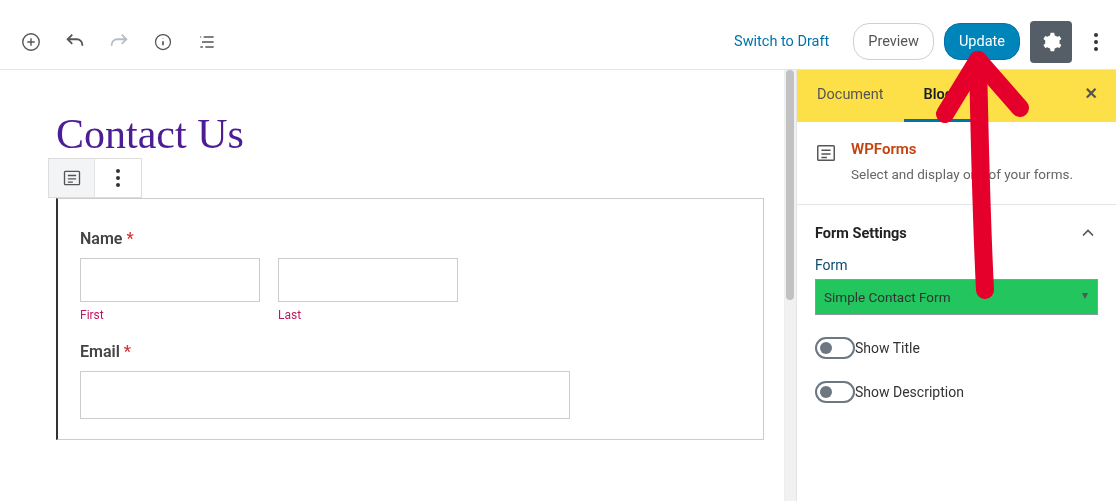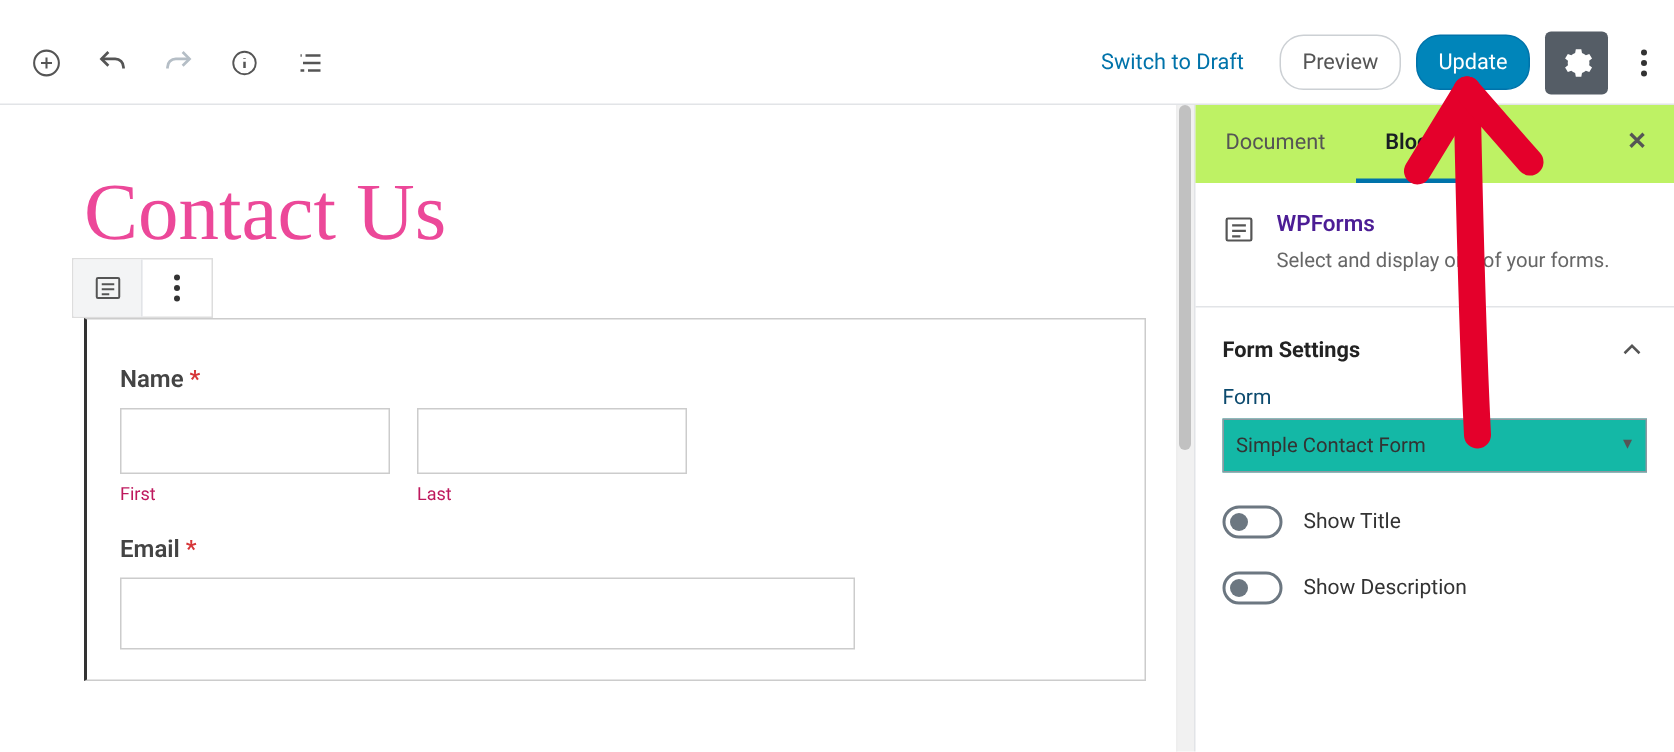--- a/index.html
+++ b/index.html
@@ -18,21 +18,21 @@
   .btn-secondary { background: #fff; border-color: #ccd0d4; color: #555; }
   .btn-primary { background: #0085ba; color: #fff; border-color: #0073aa; }
   .settings-btn { width: 42px; height: 42px; background: #555d66; color: #fff; display: flex; align-items: center; justify-content: center; border-radius: 4px; cursor: pointer; }
   .settings-btn svg { width: 22px; height: 22px; fill: #fff; }
   .more-v { width: 20px; display: flex; flex-direction: column; align-items: center; gap: 3px; cursor: pointer; margin-left: 4px; }
   .more-v span { width: 4px; height: 4px; border-radius: 50%; background: #333; }
 
   .body-area { display: flex; height: calc(501px - 56px); }
   .editor-area { flex: 1; position: relative; overflow-y: auto; padding: 40px 0 0 56px; }
 
-  .page-title { font-size: 54px; font-weight: 400; color: #ec4899; font-family: Georgia, serif; margin-bottom: 4px; }
+  .page-title { font-size: 42px; font-weight: 400; color: #4c1d95; font-family: Georgia, serif; margin-bottom: 4px; }
 
   .block-wrap { position: relative; }
   .block-toolbar { position: absolute; top: -40px; left: -8px; display: flex; border: 1px solid #ddd; background: #fff; height: 40px; }
   .bt-cell { width: 46px; height: 38px; display: flex; align-items: center; justify-content: center; color: #555; border-right: 1px solid #e2e4e7; }
   .bt-cell:last-child { border-right: none; }
   .bt-cell.active { background: #f3f4f5; }
   .bt-dots { display: flex; flex-direction: column; gap: 3px; }
   .bt-dots span { width: 4px; height: 4px; border-radius: 50%; background: #333; }
 
   .form-block { border: 1px solid #ccc; width: 708px; padding: 30px 22px 20px; margin-top: 40px; border-left: 2px solid #333; }
@@ -41,40 +41,40 @@
   .name-row { display: flex; gap: 18px; margin-bottom: 20px; }
   .name-col { flex: 0 0 180px; }
   .txt-input { width: 100%; height: 44px; border: 1px solid #ccc; padding: 6px 10px; font-size: 15px; }
   .sublabel { font-size: 12px; color: #be185d; margin-top: 6px; }
   .email-input { width: 490px; height: 48px; border: 1px solid #ccc; }
 
   .fake-scroll { width: 12px; background: #f1f1f1; position: relative; border-left: 1px solid #eee; }
   .fake-thumb { position: absolute; top: 0; left: 1px; width: 8px; height: 230px; background: #c1c1c1; border-radius: 4px; }
 
   .sidebar { width: 320px; border-left: 1px solid #e2e4e7; display: flex; flex-direction: column; }
-  .sb-tabs { display: flex; background: #bef264; align-items: stretch; height: 52px; }
+  .sb-tabs { display: flex; background: #fde047; align-items: stretch; height: 52px; }
   .sb-tab { padding: 16px 20px 14px; font-size: 14.5px; color: #555; cursor: pointer; }
   .sb-tab.active { color: #191e23; font-weight: 600; border-bottom: 3px solid #0073aa; }
   .sb-close { margin-left: auto; padding: 14px 18px; color: #555; font-weight: 700; font-size: 16px; cursor: pointer; }
 
   .sb-section { padding: 18px 18px 20px; border-bottom: 1px solid #e2e4e7; }
   .sb-blockinfo { display: flex; gap: 14px; }
   .sb-blockinfo svg { flex: 0 0 22px; margin-top: 2px; color: #555; }
-  .sb-blockinfo .bt-title { font-size: 15px; font-weight: 600; color: #4c1d95; }
+  .sb-blockinfo .bt-title { font-size: 15px; font-weight: 600; color: #c2410c; }
   .sb-blockinfo .bt-desc { font-size: 13.5px; color: #666; margin-top: 6px; line-height: 1.5; }
 
   .sb-header { display: flex; align-items: center; justify-content: space-between; }
   .sb-header-title { font-size: 14.5px; font-weight: 700; color: #222; }
   .sb-body { padding-top: 14px; }
   .sb-field-label { font-size: 14px; color: #0c4a6e; margin-bottom: 6px; }
-  .sb-select { width: 100%; height: 36px; border: 1px solid #8f98a1; padding: 0 8px; font-size: 13.5px; color: #333; background: #14b8a6; appearance: none; -webkit-appearance: none; }
+  .sb-select { width: 100%; height: 36px; border: 1px solid #8f98a1; padding: 0 8px; font-size: 13.5px; color: #333; background: #22c55e; appearance: none; -webkit-appearance: none; }
   .sb-select-wrap { position: relative; }
   .sb-select-wrap::after { content: "▾"; position: absolute; right: 10px; top: 9px; color: #555; font-size: 12px; pointer-events: none; }
 
-  .toggle-row { display: flex; align-items: center; gap: 14px; margin-top: 22px; }
+  .toggle-row { display: flex; align-items: center; margin-top: 22px; }
   .toggle { width: 40px; height: 22px; border: 2px solid #6c7781; border-radius: 14px; position: relative; cursor: pointer; background: #fff; }
   .toggle::after { content: ""; position: absolute; width: 12px; height: 12px; background: #6c7781; border-radius: 50%; top: 3px; left: 3px; }
   .toggle-label { font-size: 14px; color: #333; }
 
   .annotation { position: absolute; pointer-events: none; z-index: 50; }
   .chevron { position: absolute; color: #555; }
 </style>
 </head>
 <body>
 

